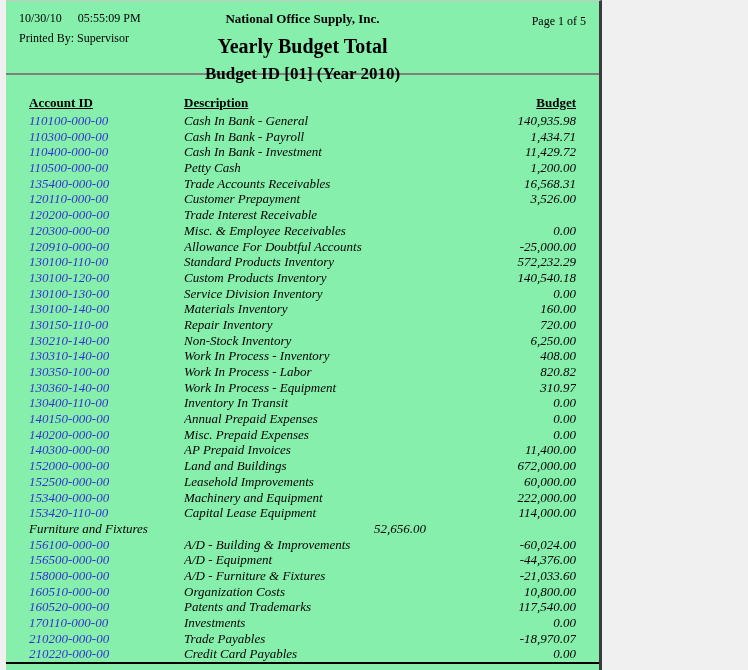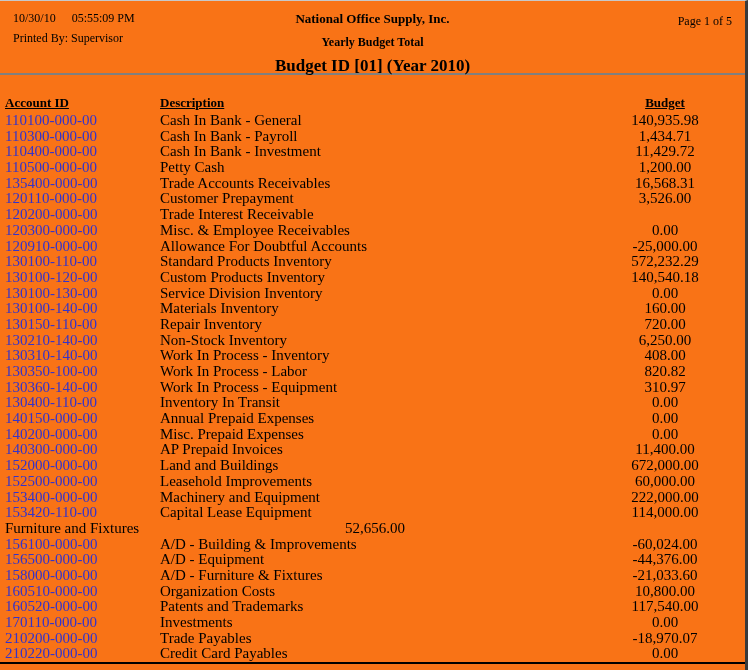--- a/index.html
+++ b/index.html
@@ -1,58 +1,60 @@
 <!DOCTYPE html>
 <html><head>
 <meta charset="utf-8">
 <style>
   html, body { margin: 0; padding: 0; background: #f0f0f0; }
   .report {
     position: relative;
-    width: 748px;
+    width: 596px;
     height: 670px;
-    background: #f97316;
+    background: #86efac;
     box-sizing: border-box;
     border-top: 1px solid #c8c8c8;
     border-right: 3px solid #3a3a3a;
     font-family: "Liberation Serif", "DejaVu Serif", serif;
     color: #000;
     overflow: hidden;
+    margin-left: 6px;
   }
   
   .hdr { position: relative; height: 72px; }
   .hdr-left { position: absolute; left: 13px; top: 10px; font-size: 12px; }
   .hdr-left .time { margin-left: 16px; }
   .hdr-left .printed { margin-top: 5px; }
   .hdr-center { position: absolute; left: 0; right: 0; top: 0; text-align: center; }
   .company  { margin-top: 10px; font-size: 13px; font-weight: bold; }
-  .title    { margin-top: 8px;  font-size: 12px; font-weight: bold; }
+  .title    { margin-top: 8px;  font-size: 20px; font-weight: bold; }
   .subtitle { margin-top: 6px;  font-size: 17px; font-weight: bold; }
   .hdr-right { position: absolute; right: 13px; top: 13px; font-size: 12px; }
   
   .rule-gray  { height: 0; border-top: 2px solid var(--rule-gray, #808080); }
   .rule-black { height: 0; border-top: 2px solid var(--rule-black, #000); }
   
   .cols, .row {
     display: grid;
     grid-template-columns: 155px 1fr 150px;
-    padding: 0 5px;
+    padding: 0 23px;
   }
   .cols {
     margin-top: 20px;
     height: 18px;
     font-size: 13px;
     font-weight: bold;
   }
   .cols .col { text-decoration: underline; }
-  .cols .amt, .row .amt { text-align: center; }
+  .cols .amt, .row .amt { text-align: right; }
   .row {
     height: 15.69px;
     line-height: 15.69px;
-    font-size: 15px;
+    font-size: 13px;
+    font-style: italic;
   }
   .row .acct {
     color: var(--link-color, #3333cc);
     cursor: pointer;
   }
   .cell { white-space: nowrap; overflow: hidden; }
 </style>
 </head>
 <body>
 

